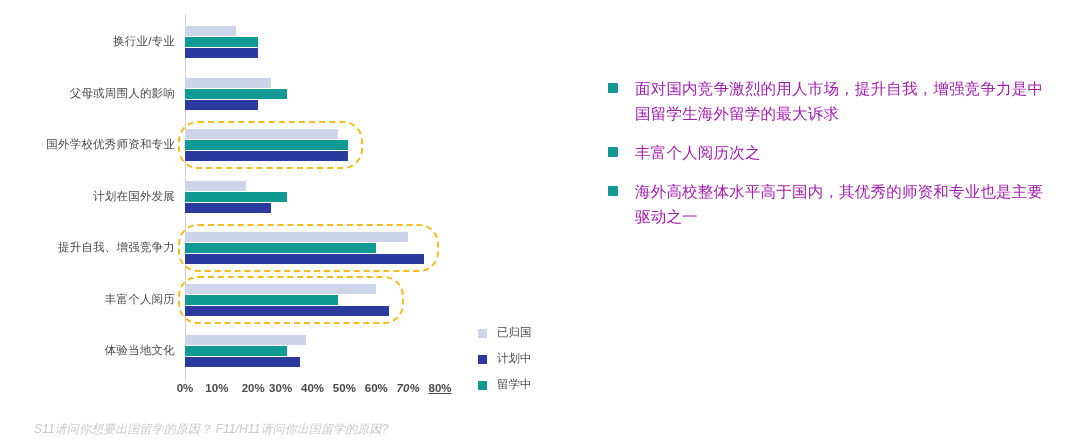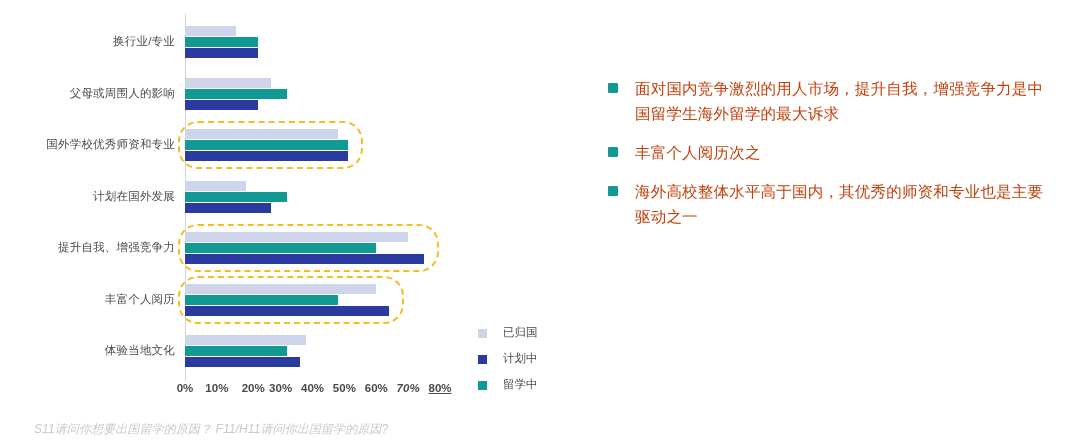--- a/index.html
+++ b/index.html
@@ -89,21 +89,21 @@
   .legend {
     position: absolute;
     left: 478px;
     top: 320px;
     width: 80px;
   }
   .legend-item {
     display: flex;
     align-items: center;
     height: 26px;
-    gap: 16px;
+    gap: 10px;
   }
   .legend-swatch {
     width: 9px;
     height: 9px;
     flex: 0 0 auto;
   }
   .legend-label {
     font-size: 11.5px;
     color: #4a4a4a;
     white-space: nowrap;
@@ -127,21 +127,21 @@
     height: 10px;
     background: #109a93;
     flex: 0 0 auto;
     margin-top: 7px;
     margin-right: 17px;
     border-radius: 1px;
   }
   .bullet-text {
     font-size: 15.5px;
     line-height: 1.62;
-    color: #c2410c;
+    color: #a21caf;
     letter-spacing: 0.2px;
   }
 
   
   .footnote {
     position: absolute;
     left: 34px;
     top: 421px;
     font-size: 12px;
     font-style: italic;

